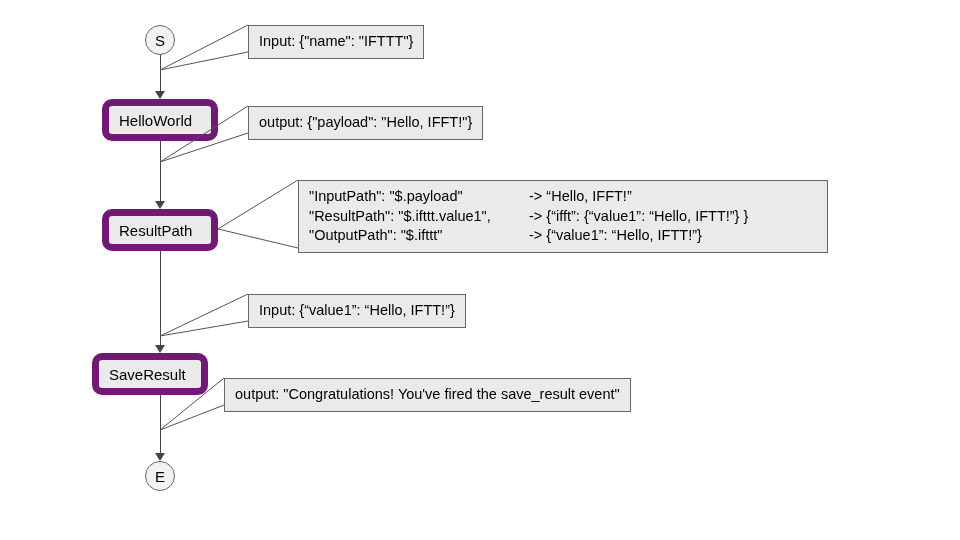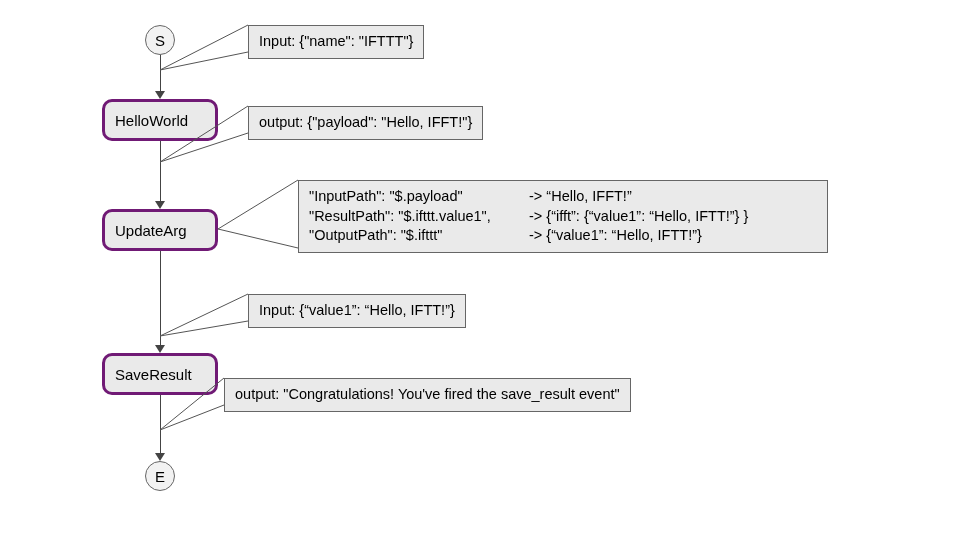--- a/index.html
+++ b/index.html
@@ -22,21 +22,21 @@
     background: #f2f2f2;
     display: flex;
     align-items: center;
     justify-content: center;
     font-size: 15px;
   }
   .step {
     position: absolute;
     width: 116px;
     height: 42px;
-    border: 3px solid #701a75;
+    border: 7px solid #701a75;
     border-radius: 10px;
     background: #eaeaea;
     display: flex;
     align-items: center;
     padding-left: 10px;
     font-size: 15px;
   }
   .callout {
     position: absolute;
     border: 1px solid #666;
@@ -89,23 +89,23 @@
   <span>S</span>
 </div>
 <div class="terminal" style="left:145px; top:461px;">
   <span>E</span>
 </div>
 
 <div class="step" style="left:102px; top:99px;">
   <span>HelloWorld</span>
 </div>
 <div class="step" style="left:102px; top:209px;">
-  <span>UpdateArg</span>
+  <span>ResultPath</span>
 </div>
-<div class="step" style="left:102px; top:353px;">
+<div class="step" style="left:92px; top:353px;">
   <span>SaveResult</span>
 </div>
 
 <div class="callout" style="left:248px; top:25px;">
   <span class="mono">Input: {"name": "IFTTT"}</span>
 </div>
 
 <div class="callout" style="left:248px; top:106px;">
   <span class="mono">output: {"payload": "Hello, IFFT!"}</span>
 </div>

